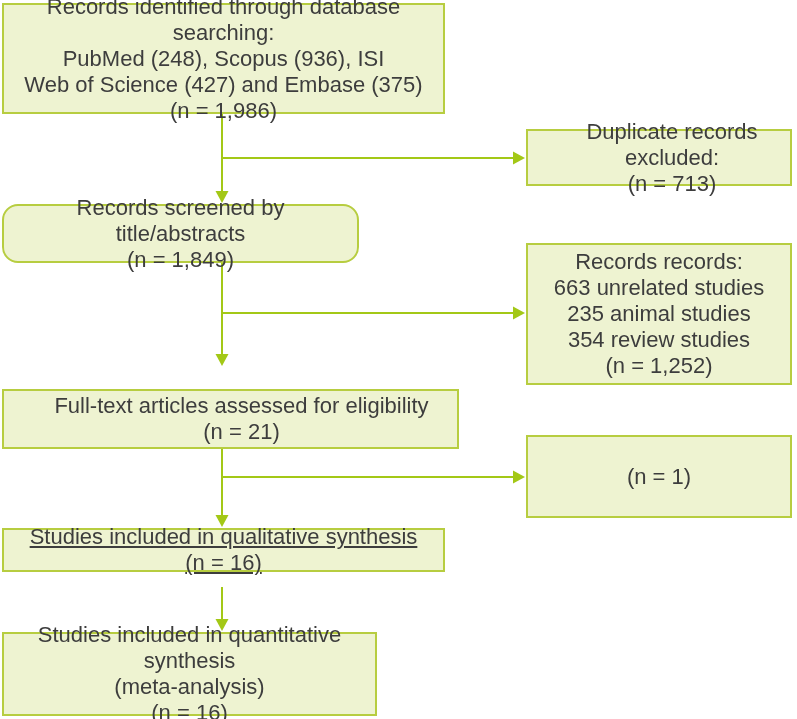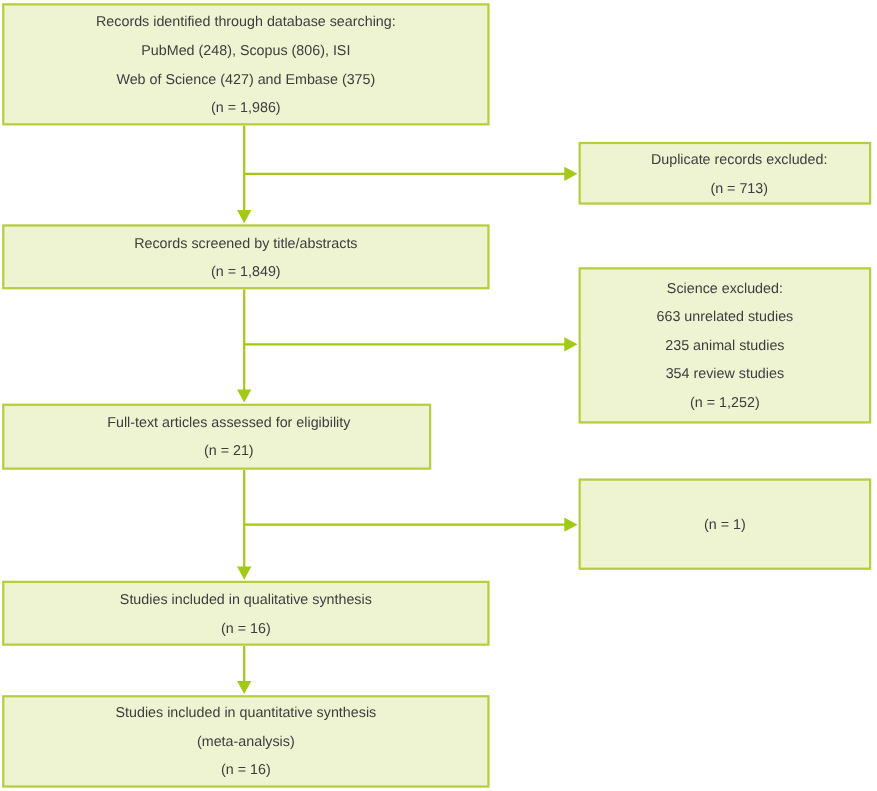--- a/index.html
+++ b/index.html
@@ -21,32 +21,32 @@
     overflow: hidden;
   }
   .box {
     position: absolute;
     background: var(--box-fill);
     border: 2px solid var(--box-border);
     display: flex;
     align-items: center;
     justify-content: center;
     text-align: center;
-    font-size: 13px;
+    font-size: 22px;
     line-height: 26px;
     padding: 2px 6px;
   }
   .box .lines { width: 100%; }
 
   
   .b-identification { left: 2px;  top: 3px;   width: 443px; height: 111px; }
-  .b-screening      { left: 2px;  top: 204px; width: 443px; height: 59px; }
-  .b-eligibility    { left: 2px;  top: 367px; width: 390px; height: 60px; padding-left: 28px; }
-  .b-qualitative    { left: 2px;  top: 528px; width: 443px; height: 59px; }
-  .b-quantitative   { left: 2px;  top: 632px; width: 443px; height: 84px; }
+  .b-screening      { left: 2px;  top: 204px; width: 357px; height: 59px; border-radius: 16px; }
+  .b-eligibility    { left: 2px;  top: 389px; width: 457px; height: 60px; padding-left: 28px; }
+  .b-qualitative    { left: 2px;  top: 528px; width: 443px; height: 44px; text-decoration: underline; }
+  .b-quantitative   { left: 2px;  top: 632px; width: 375px; height: 84px; }
 
   
   .b-duplicates        { left: 526px; top: 129px; width: 266px; height: 57px; padding-left: 32px; }
   .b-records-excluded  { left: 526px; top: 243px; width: 266px; height: 142px; }
   .b-fulltext-excluded { left: 526px; top: 435px; width: 266px; height: 83px; }
 
   svg.arrows {
     position: absolute;
     left: 0; top: 0;
     width: 797px; height: 719px;
@@ -80,21 +80,21 @@
     <line x1="222" y1="477" x2="514" y2="477"></line>
     <polygon points="525,477 513,470.5 513,483.5"></polygon>
 
     <line x1="222" y1="587" x2="222" y2="620"></line>
     <polygon points="222,631 215.5,619 228.5,619"></polygon>
   </svg>
 
   <div class="box b-identification">
     <div class="lines">
       <div>Records identified through database searching:</div>
-      <div>PubMed (248), Scopus (806), ISI</div>
+      <div>PubMed (248), Scopus (936), ISI</div>
       <div>Web of Science (427) and Embase (375)</div>
       <div>(n = 1,986)</div>
     </div>
   </div>
 
   <div class="box b-screening">
     <div class="lines">
       <div>Records screened by title/abstracts</div>
       <div>(n = 1,849)</div>
     </div>
@@ -124,21 +124,21 @@
 
   <div class="box b-duplicates">
     <div class="lines">
       <div>Duplicate records excluded:</div>
       <div>(n = 713)</div>
     </div>
   </div>
 
   <div class="box b-records-excluded">
     <div class="lines">
-      <div>Science excluded:</div>
+      <div>Records records:</div>
       <div>663 unrelated studies</div>
       <div>235 animal studies</div>
       <div>354 review studies</div>
       <div>(n = 1,252)</div>
     </div>
   </div>
 
   <div class="box b-fulltext-excluded">
     <div class="lines">
       <div>(n = 1)</div>

